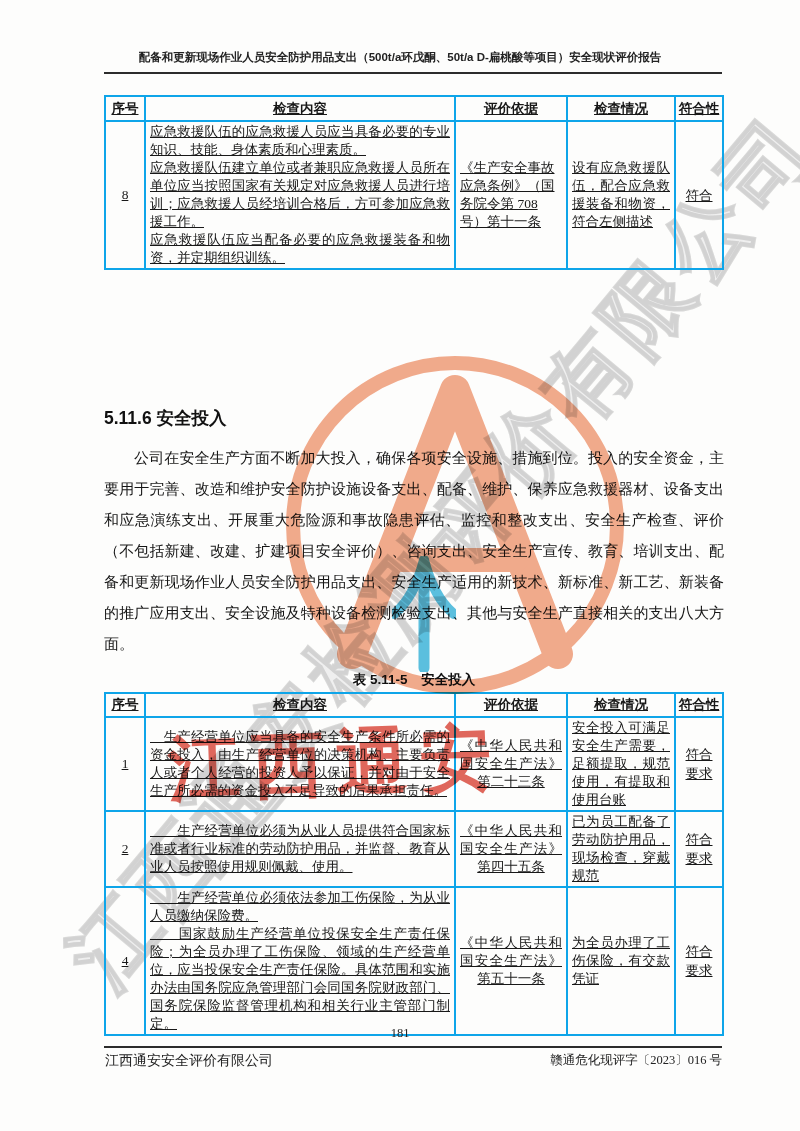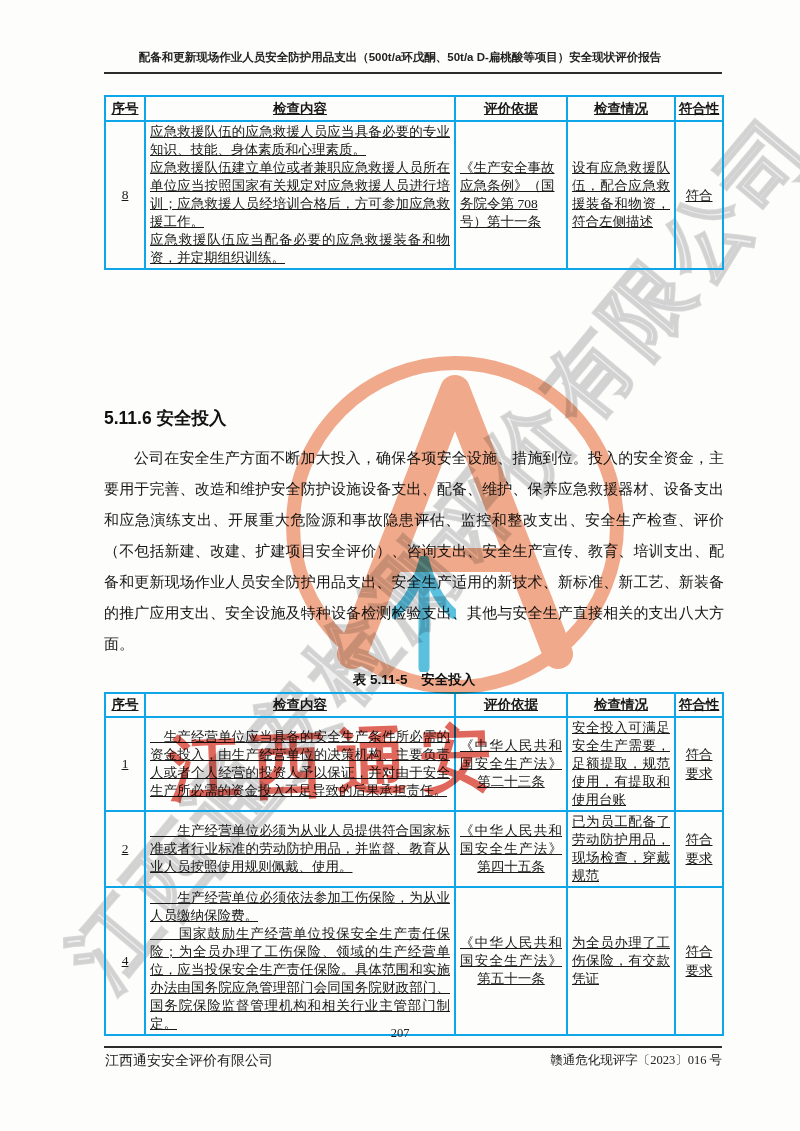--- a/index.html
+++ b/index.html
@@ -153,21 +153,21 @@
           <td class="c-no">4</td>
           <td class="c-content">　　生产经营单位必须依法参加工伤保险，为从业人员缴纳保险费。
 　　国家鼓励生产经营单位投保安全生产责任保险；为全员办理了工伤保险、领域的生产经营单位，应当投保安全生产责任保险。具体范围和实施办法由国务院应急管理部门会同国务院财政部门、国务院保险监督管理机构和相关行业主管部门制定。</td>
           <td class="c-basis basis-center">《中华人民共和国安全生产法》第五十一条</td>
           <td class="c-sit">为全员办理了工伤保险，有交款凭证</td>
           <td class="c-conf">符合要求</td>
         </tr>
       </tbody>
     </table>
 
-    <div class="page-number">207</div>
+    <div class="page-number">181</div>
     <div class="footer-rule"></div>
     <div class="footer-left">江西通安安全评价有限公司</div>
     <div class="footer-right">赣通危化现评字〔2023〕016 号</div>
   </div>
 
   <div class="wm-red">江西通安</div>
 
   <svg class="wm-stamp" width="366" height="366" viewBox="0 0 366 366">
     <circle cx="183" cy="183" r="162" fill="none" stroke="#e8672f" stroke-width="14"></circle>
     <path d="M80 312 L183 48 L286 312" fill="none" stroke="#e8672f" stroke-width="30" stroke-linecap="round" stroke-linejoin="round"></path>

